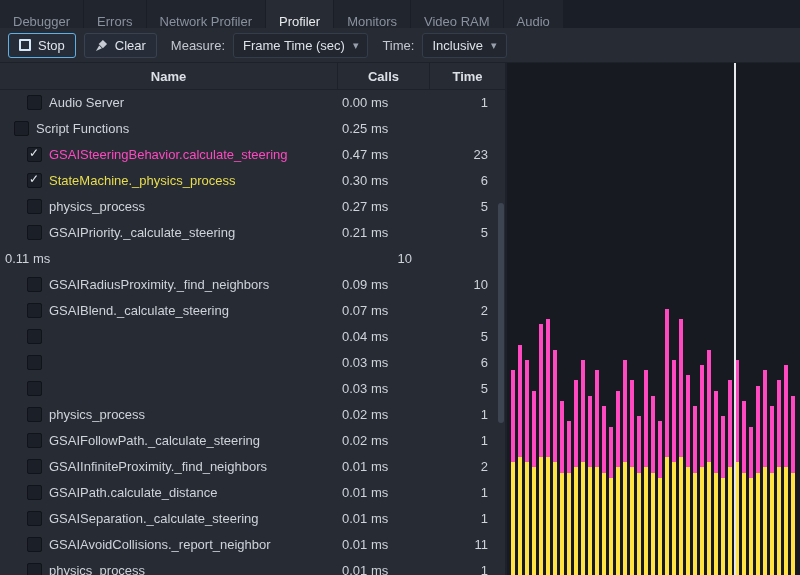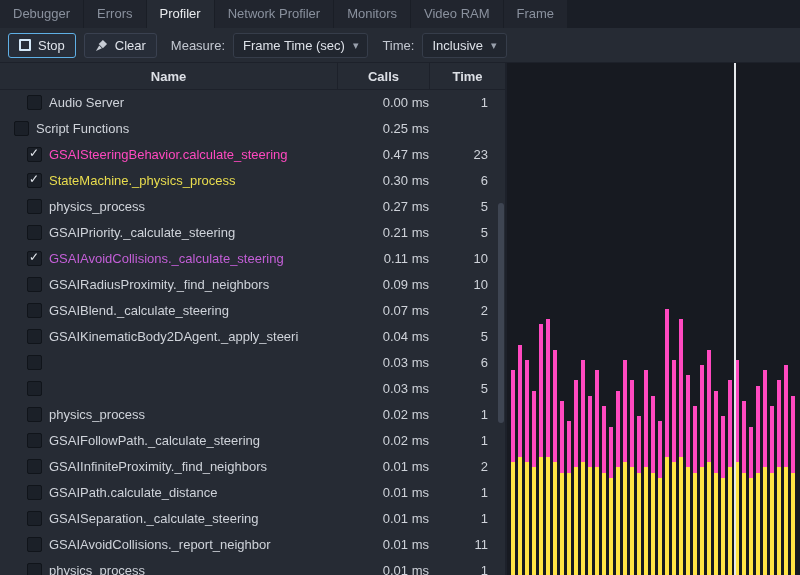--- a/index.html
+++ b/index.html
@@ -1,21 +1,21 @@
 <!DOCTYPE html>
 <html><head>
 <meta charset="utf-8">
 <style>
   html,body{margin:0;padding:0;background:#14161c;}
   .root{position:relative;width:800px;height:575px;background:#262b34;overflow:hidden;
         font-family:"Liberation Sans",sans-serif;font-size:13px;color:#cfd3da;}
 
   
   .tabbar{display:flex;height:28px;background:#1a1e26;align-items:stretch;}
-  .tab{line-height:28px;padding:0 13px;background:#21252e;color:#8a919e;margin-right:1px;white-space:nowrap;}
+  .tab{line-height:28px;padding:8px 13px;background:#21252e;color:#8a919e;margin-right:1px;white-space:nowrap;}
   .tab.active{background:#262b34;color:#e9ebee;}
 
   
   .toolbar{display:flex;align-items:center;height:34px;padding:0 8px;gap:8px;
            background:#262b34;border-bottom:1px solid #1d212a;}
   .btn{display:inline-flex;align-items:center;gap:7px;height:23px;padding:0 10px;
        background:#272d38;border:1px solid #3a4150;border-radius:3px;color:#dfe3ea;}
   .btn.focused{border-color:#5fb0e6;}
   .stop-glyph{width:8px;height:8px;border:2px solid #d4e7f7;border-radius:1px;display:inline-block;}
   .tb-label{color:#c3c8d1;margin-left:6px;}
@@ -33,46 +33,46 @@
   .rows{position:absolute;top:26px;bottom:0;left:0;right:0;overflow:hidden;}
   .row{display:grid;grid-template-columns:1fr 92px 76px;height:26px;align-items:center;}
   .name-cell{display:flex;align-items:flex-start;gap:7px;overflow:hidden;white-space:nowrap;}
   .row.indent-0 .name-cell{padding-left:14px;}
   .row.indent-1 .name-cell{padding-left:27px;}
   .checkbox{position:relative;width:13px;height:13px;flex:none;background:#1b2028;
             border:1px solid #10141a;border-radius:2px;}
   .checkbox.checked::after{content:"✓";position:absolute;left:1px;top:-1px;
             font-size:12px;line-height:13px;color:#e2e6ec;}
   .name-label{overflow:hidden;text-overflow:clip;white-space:nowrap;}
-  .time-cell{padding-left:5px;text-align:right;}
+  .time-cell{padding-left:5px;}
   .calls-cell{text-align:right;padding-right:17px;}
   .row.c-pink .name-label{color:#ff49c0;}
   .row.c-yellow .name-label{color:#e9dd4e;}
   .row.c-purple .name-label{color:#c45fd8;}
   .scroll-thumb{position:absolute;right:1px;top:140px;width:6px;height:220px;
                 background:#3e4552;border-radius:3px;}
 
   
   .graph{position:relative;flex:1;background:#171a21;overflow:hidden;border-left:2px solid #1d212a;}
   .bar{position:absolute;bottom:0;width:4px;}
   .cursor{position:absolute;top:0;bottom:0;width:2px;background:#e6e8ec;z-index:5;}
 </style>
 </head>
 <body>
 
 <div class="root">
 
   <div class="tabbar">
       <div class="tab">Debugger</div>
       <div class="tab">Errors</div>
+      <div class="tab">Network Profiler</div>
       <div class="tab active">Profiler</div>
-      <div class="tab">Network Profiler</div>
       <div class="tab">Monitors</div>
       <div class="tab">Video RAM</div>
-      <div class="tab">Frame</div>
+      <div class="tab">Audio</div>
     </div>
 
   <div class="toolbar">
     <div class="btn focused">
       <span class="stop-glyph"></span>
       <span>Stop</span>
     </div>
     <div class="btn">
       <span style="display:inline-flex;">
         <svg width="13" height="13" viewBox="0 0 14 14">
@@ -144,24 +144,20 @@
           </div>
           <div class="row indent-1">
             <div class="name-cell">
               <span class="checkbox"></span>
               <span class="name-label">GSAIPriority._calculate_steering</span>
             </div>
             <div class="time-cell">0.21 ms</div>
             <div class="calls-cell">5</div>
           </div>
           <div class="row indent-1 c-purple">
-            <div class="name-cell">
-              <span class="checkbox checked"></span>
-              <span class="name-label">GSAIAvoidCollisions._calculate_steering</span>
-            </div>
             <div class="time-cell">0.11 ms</div>
             <div class="calls-cell">10</div>
           </div>
           <div class="row indent-1">
             <div class="name-cell">
               <span class="checkbox"></span>
               <span class="name-label">GSAIRadiusProximity._find_neighbors</span>
             </div>
             <div class="time-cell">0.09 ms</div>
             <div class="calls-cell">10</div>
@@ -170,21 +166,20 @@
             <div class="name-cell">
               <span class="checkbox"></span>
               <span class="name-label">GSAIBlend._calculate_steering</span>
             </div>
             <div class="time-cell">0.07 ms</div>
             <div class="calls-cell">2</div>
           </div>
           <div class="row indent-1">
             <div class="name-cell">
               <span class="checkbox"></span>
-              <span class="name-label">GSAIKinematicBody2DAgent._apply_steeri</span>
             </div>
             <div class="time-cell">0.04 ms</div>
             <div class="calls-cell">5</div>
           </div>
           <div class="row indent-1">
             <div class="name-cell">
               <span class="checkbox"></span>
             </div>
             <div class="time-cell">0.03 ms</div>
             <div class="calls-cell">6</div>

